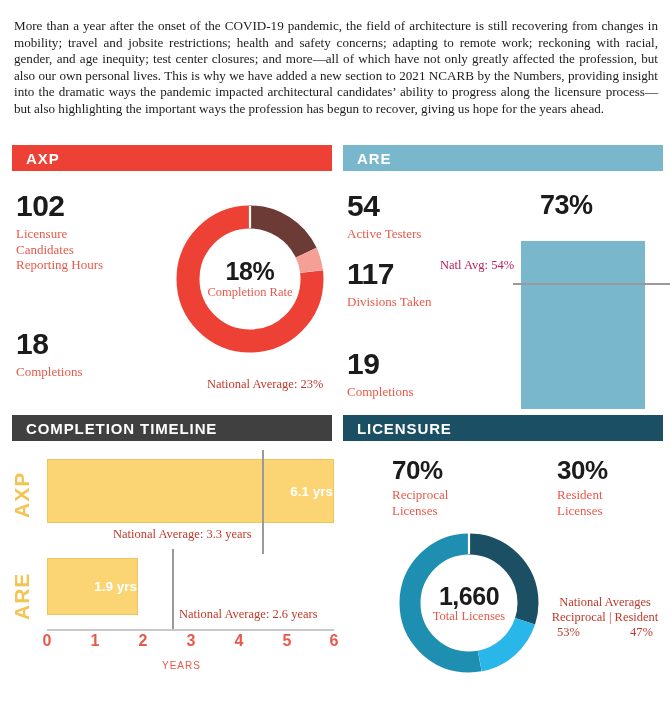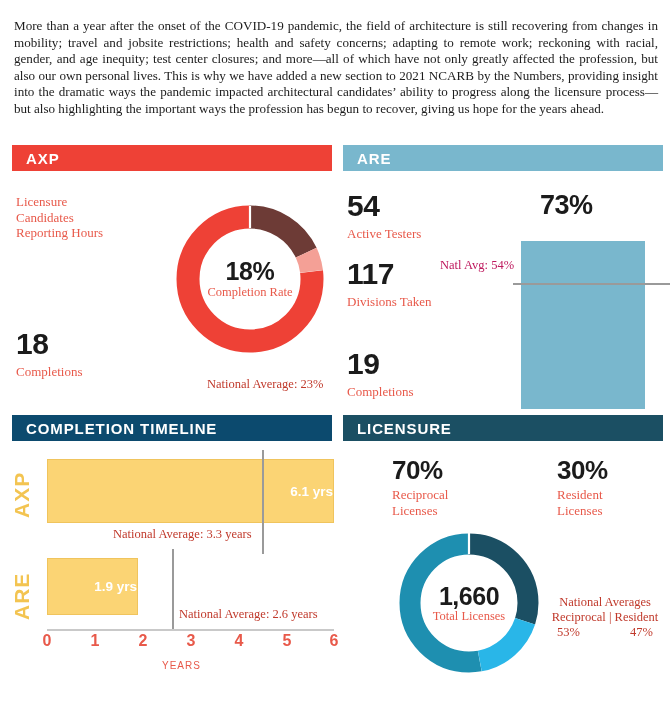--- a/index.html
+++ b/index.html
@@ -230,20 +230,21 @@
 
 <div class="intro">More than a year after the onset of the COVID-19 pandemic, the field of architecture is still recovering from changes in mobility; travel and jobsite restrictions; health and safety concerns; adapting to remote work; reckoning with racial, gender, and age inequity; test center closures; and more—all of which have not only greatly affected the profession, but also our own personal lives. This is why we have added a new section to 2021 NCARB by the Numbers, providing insight into the dramatic ways the pandemic impacted architectural candidates’ ability to progress along the licensure process—but also highlighting the important ways the profession has begun to recover, giving us hope for the years ahead.</div>
 
 <div class="panel panel-axp">
   <div class="panel-header" style="background:#ee4136;">
     <span>AXP</span>
   </div>
 </div>
 
 <div class="stat-blk" style="left:16px; top:190px;">
+  <div class="stat-num">102</div>
   <div class="stat-lbl" style="margin-top:4px;">
     <div>Licensure</div>
     <div>Candidates</div>
     <div>Reporting Hours</div>
   </div>
 </div>
 
 <div class="stat-blk" style="left:16px; top:328px;">
   <div class="stat-num">18</div>
   <div class="stat-lbl" style="margin-top:4px;">Completions</div>
@@ -288,21 +289,21 @@
   <div class="stat-num">19</div>
   <div class="stat-lbl" style="margin-top:4px;">Completions</div>
 </div>
 
 <div class="are-pct" style="left:540px; top:190px;">73%</div>
 <div class="are-bar" style="left:521px; top:241px; width:124px; height:168px;"></div>
 <div class="are-avgline" style="left:513px; top:283px; width:157px;"></div>
 <div class="are-avglabel" style="left:440px; top:258px;">Natl Avg: 54%</div>
 
 <div class="panel panel-time">
-  <div class="panel-header" style="background:#0c4a6e;">
+  <div class="panel-header" style="background:#404040;">
     <span>COMPLETION TIMELINE</span>
   </div>
 </div>
 
 <div class="tl-rowlabel" style="left:10px; top:518px;">AXP</div>
 <div class="tl-bar" style="left:47px; top:459px; width:287px; height:64px;">
   <span>6.1 yrs</span>
 </div>
 <div class="tl-vline" style="left:262px; top:450px; height:104px;"></div>
 <div class="tl-avg" style="left:113px; top:527px;">National Average: 3.3 years</div>

